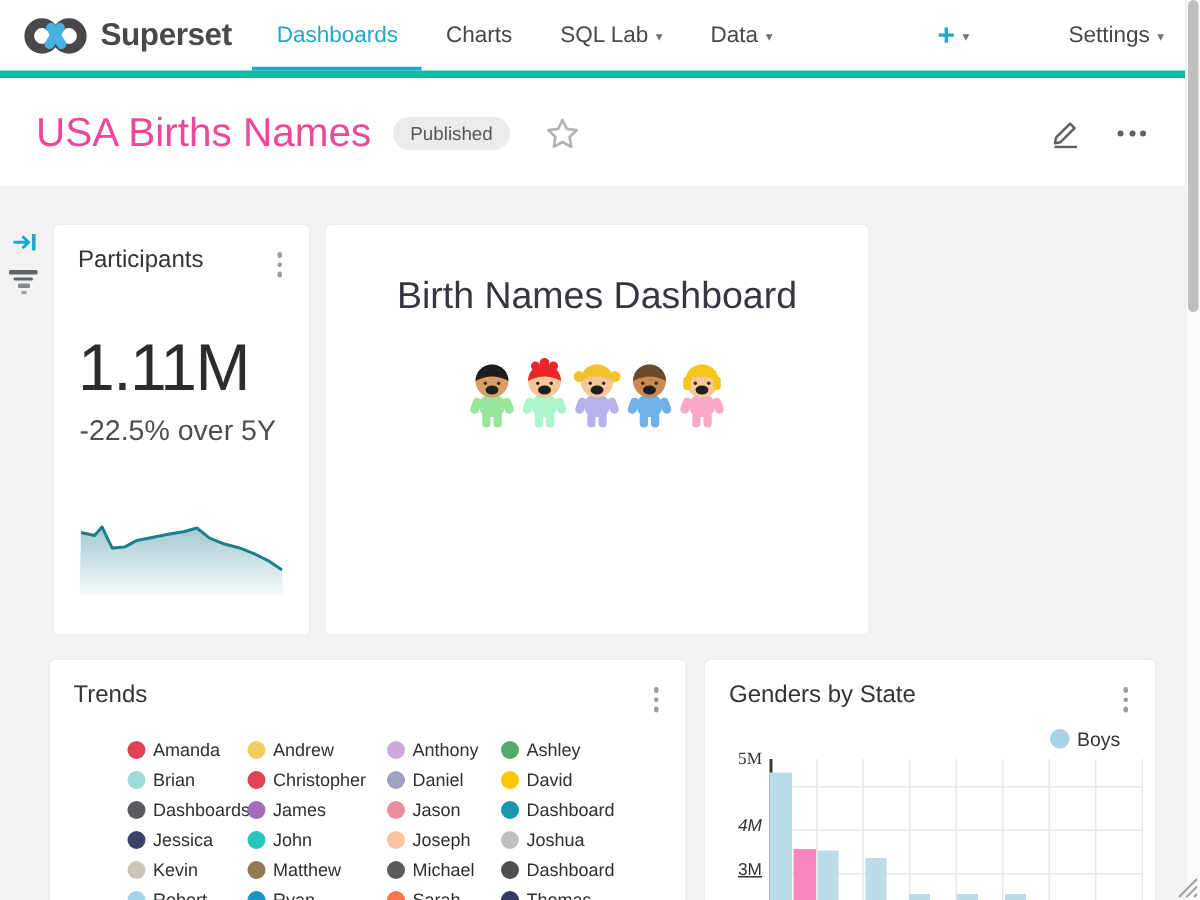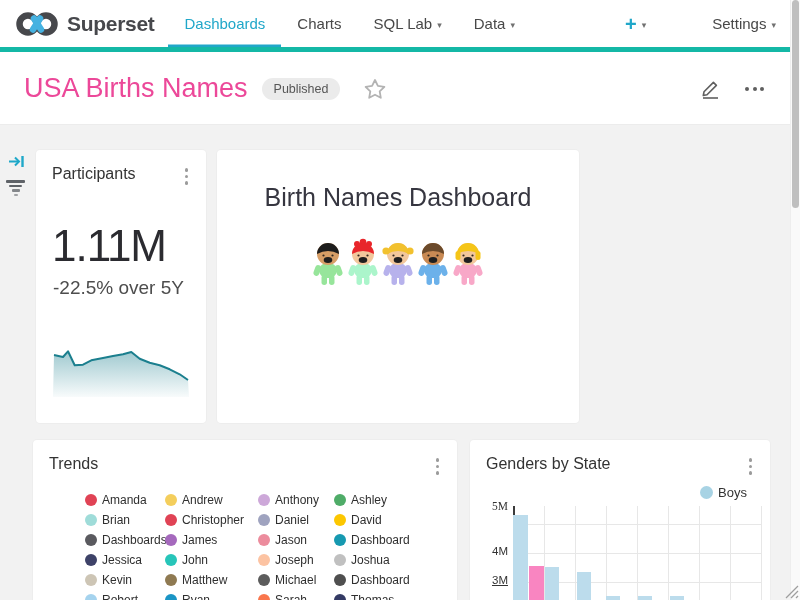--- a/index.html
+++ b/index.html
@@ -392,21 +392,21 @@
           <div class="gridv" style="left: 105px;"></div>
           <div class="gridv" style="left: 136px;"></div>
           <div class="gridv" style="left: 167px;"></div>
           <div class="gridv" style="left: 198px;"></div>
           <div class="gridv" style="left: 229px;"></div>
           <div class="gridv" style="left: 260px;"></div>
           <div class="gridv" style="left: 291px;"></div>
           <div class="gridh" style="top: 84px;"></div>
           <div class="ytick" style="top: 60px; font-family: Liberation Serif, serif;">5M</div>
           <div class="gridh" style="top: 113px;"></div>
-          <div class="ytick" style="top: 105px;">4M</div>
+          <div class="ytick" style="top: 105px; font-style: italic;">4M</div>
           <div class="gridh" style="top: 142px;"></div>
           <div class="ytick" style="top: 134px; text-decoration: underline;">3M</div>
           <div class="yaxis"></div>
           <div class="bar" style="left: 43px; top: 75px; width: 15px; height: 145px; background: rgb(188, 220, 236);"></div>
           <div class="bar" style="left: 59px; top: 126px; width: 15px; height: 94px; background: rgb(249, 133, 193);"></div>
           <div class="bar" style="left: 75px; top: 127px; width: 14px; height: 93px; background: rgb(188, 220, 236);"></div>
           <div class="bar" style="left: 107px; top: 132px; width: 14px; height: 88px; background: rgb(188, 220, 236);"></div>
           <div class="bar" style="left: 136px; top: 156px; width: 14px; height: 64px; background: rgb(188, 220, 236);"></div>
           <div class="bar" style="left: 168px; top: 156px; width: 14px; height: 64px; background: rgb(188, 220, 236);"></div>
           <div class="bar" style="left: 200px; top: 156px; width: 14px; height: 64px; background: rgb(188, 220, 236);"></div>

